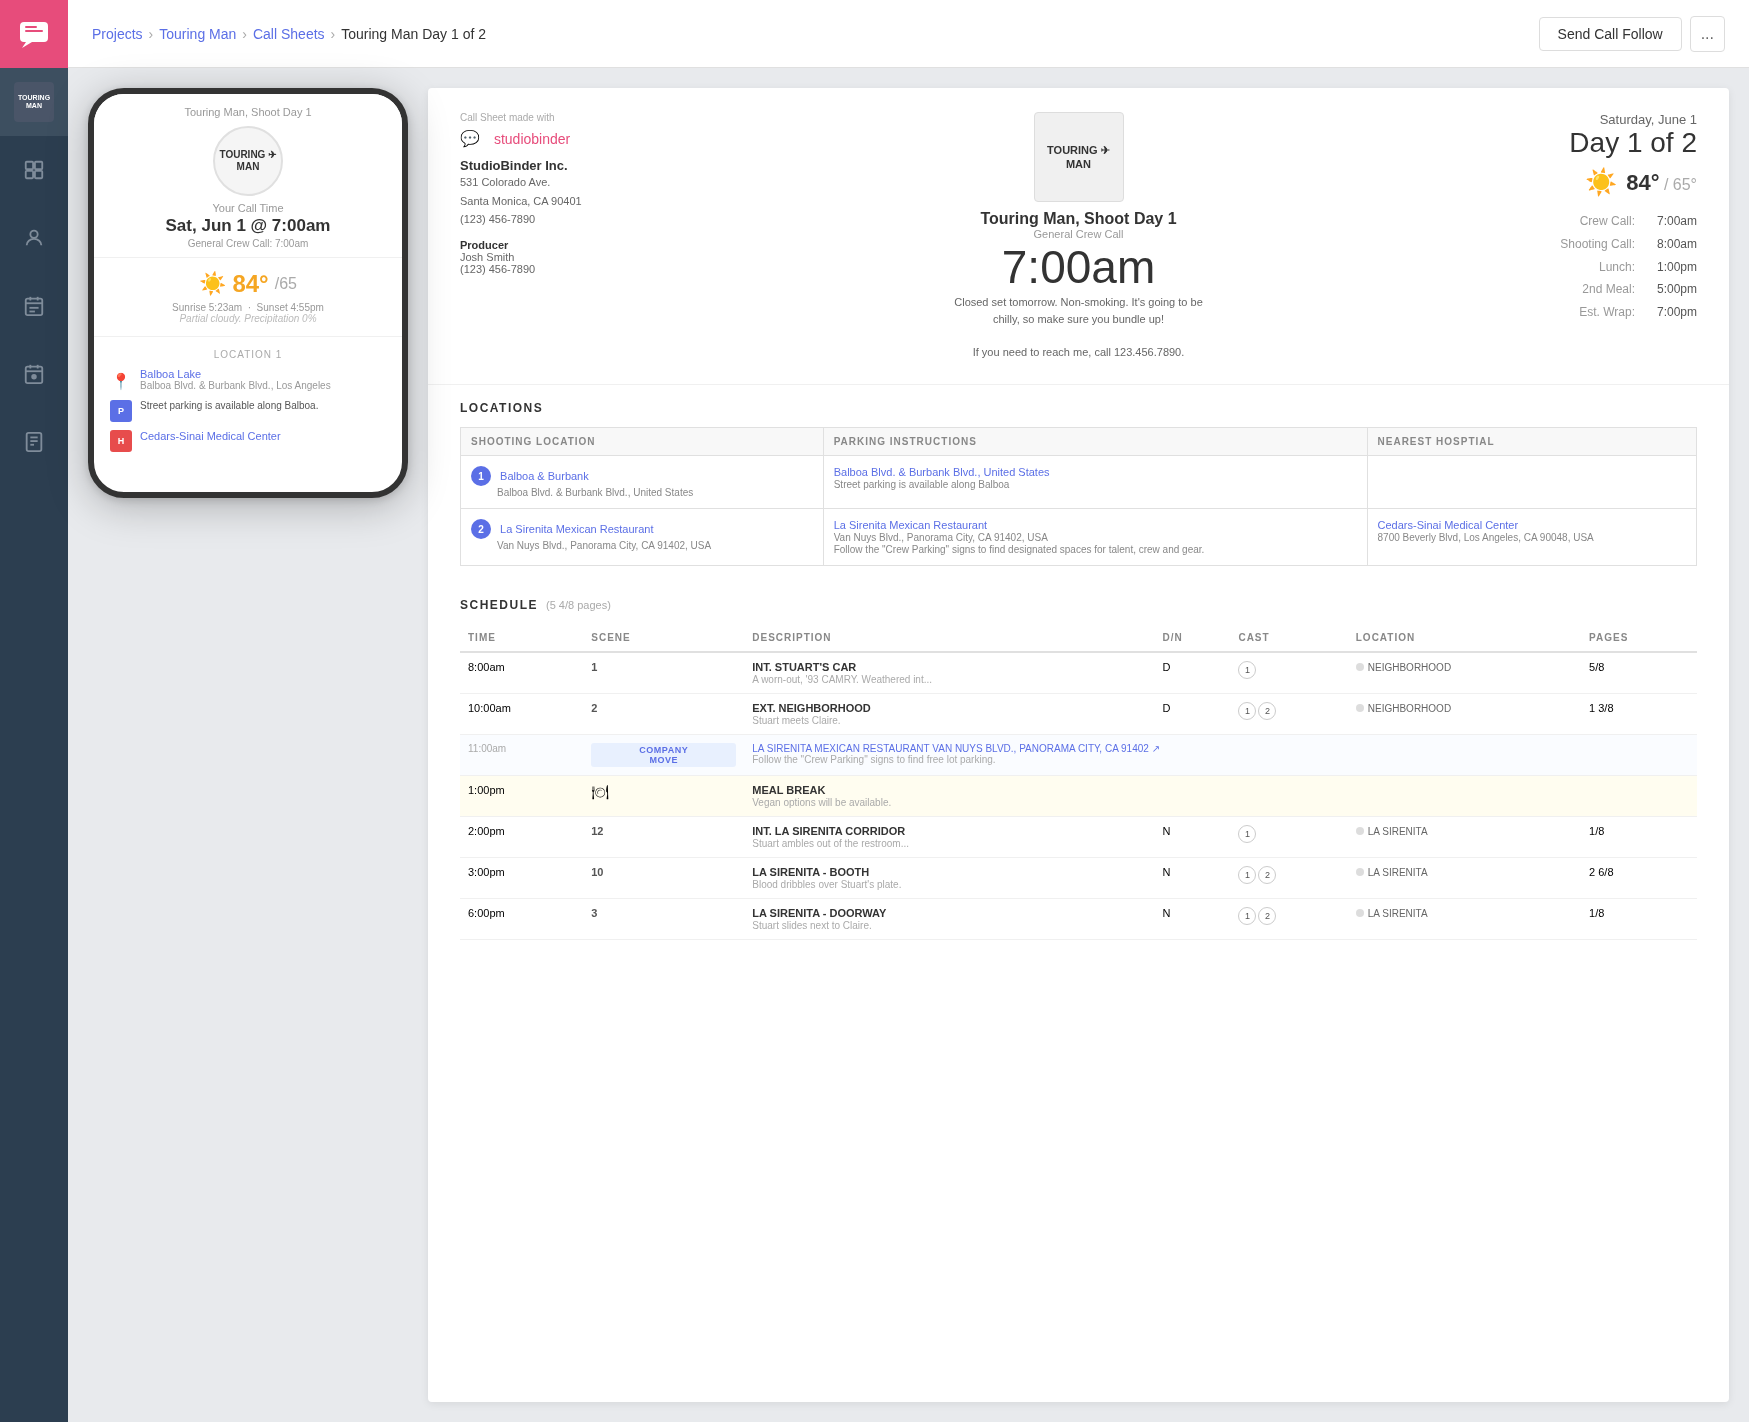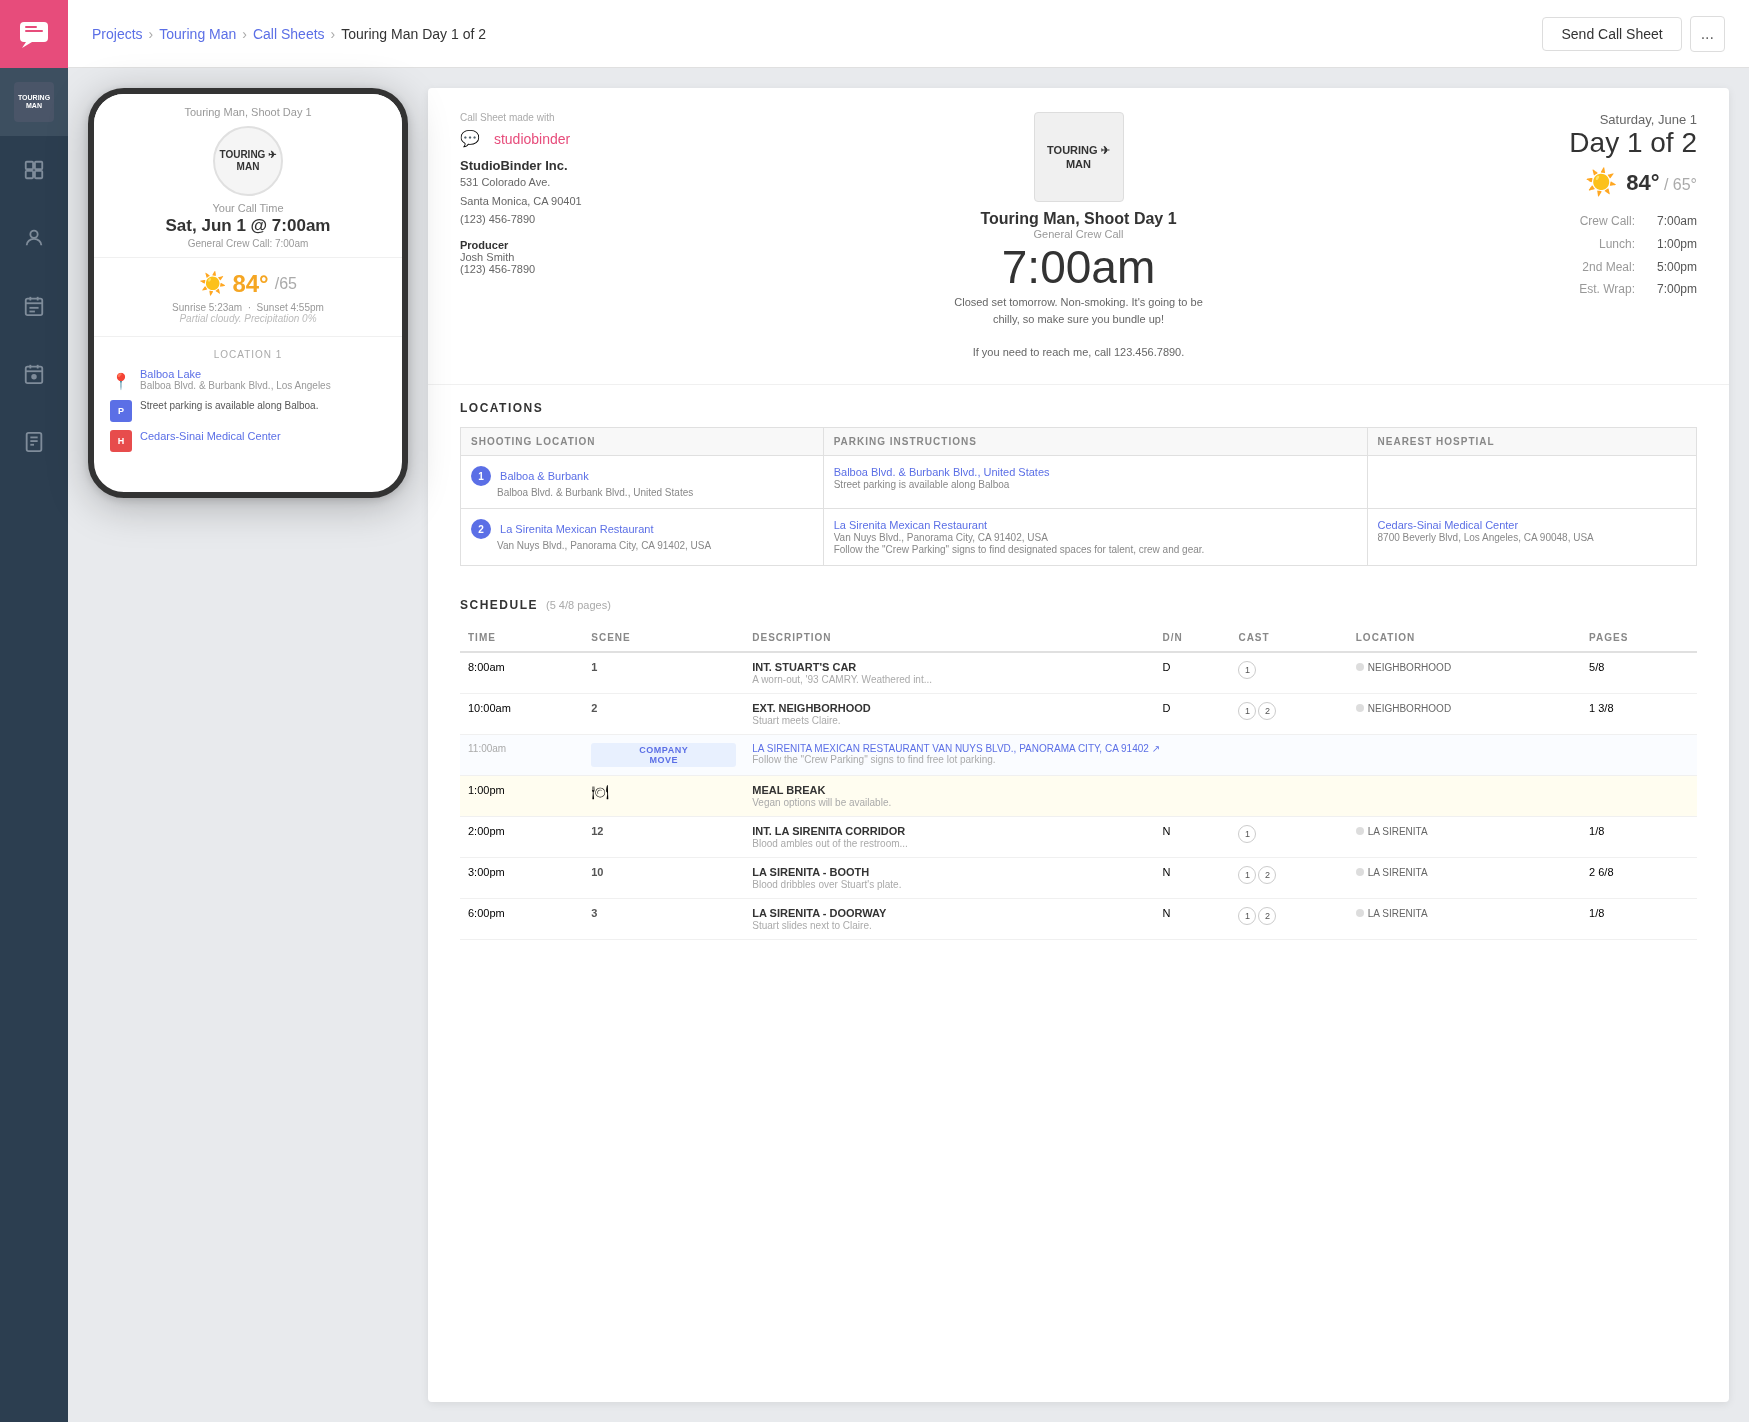--- a/index.html
+++ b/index.html
@@ -332,21 +332,21 @@
     <nav class="breadcrumb">
       <a class="breadcrumb-link">Projects</a>
       <span class="breadcrumb-sep">›</span>
       <a class="breadcrumb-link">Touring Man</a>
       <span class="breadcrumb-sep">›</span>
       <a class="breadcrumb-link">Call Sheets</a>
       <span class="breadcrumb-sep">›</span>
       <span class="breadcrumb-current">Touring Man Day 1 of 2</span>
     </nav>
     <div class="topbar-actions">
-      <button class="send-btn">Send Call Sheet</button>
+      <button class="send-btn">Send Call Follow</button>
       <button class="more-btn">...</button>
     </div>
   </div>
 
   <div class="content-wrapper">
 
     <div class="phone-mockup">
       <div class="phone-frame">
         <div class="phone-header">
           <div class="phone-title">Touring Man, Shoot Day 1</div>
@@ -432,20 +432,24 @@
             <span style="font-size:26px;">☀️</span>
             <div>
               <span class="cs-temp-main">84°</span>
               <span class="cs-temp-low">/ 65°</span>
             </div>
           </div>
           <div class="cs-times-grid" id="times-container">
               <div class="cs-time-row">
                 <span class="cs-time-label">Crew Call:</span>
                 <span class="cs-time-val">7:00am</span>
+              </div>
+              <div class="cs-time-row">
+                <span class="cs-time-label">Shooting Call:</span>
+                <span class="cs-time-val">8:00am</span>
               </div>
               <div class="cs-time-row">
                 <span class="cs-time-label">Lunch:</span>
                 <span class="cs-time-val">1:00pm</span>
               </div>
               <div class="cs-time-row">
                 <span class="cs-time-label">2nd Meal:</span>
                 <span class="cs-time-val">5:00pm</span>
               </div>
               <div class="cs-time-row">
@@ -547,21 +551,21 @@
       <td colspan="5">
         <span class="scene-desc">MEAL BREAK</span><br>
         <span class="scene-sub">Vegan options will be available.</span>
       </td>
     </tr>
               <tr>
       <td>2:00pm</td>
       <td><span class="scene-num">12</span></td>
       <td>
         <span class="scene-desc">INT. LA SIRENITA CORRIDOR</span><br>
-        <span class="scene-sub">Blood ambles out of the restroom...</span>
+        <span class="scene-sub">Stuart ambles out of the restroom...</span>
       </td>
       <td>N</td>
       <td><span class="cast-badge">1</span></td>
       <td><span class="loc-pill"><span class="loc-dot"></span>LA SIRENITA</span></td>
       <td>1/8</td>
     </tr>
               <tr>
       <td>3:00pm</td>
       <td><span class="scene-num">10</span></td>
       <td>

